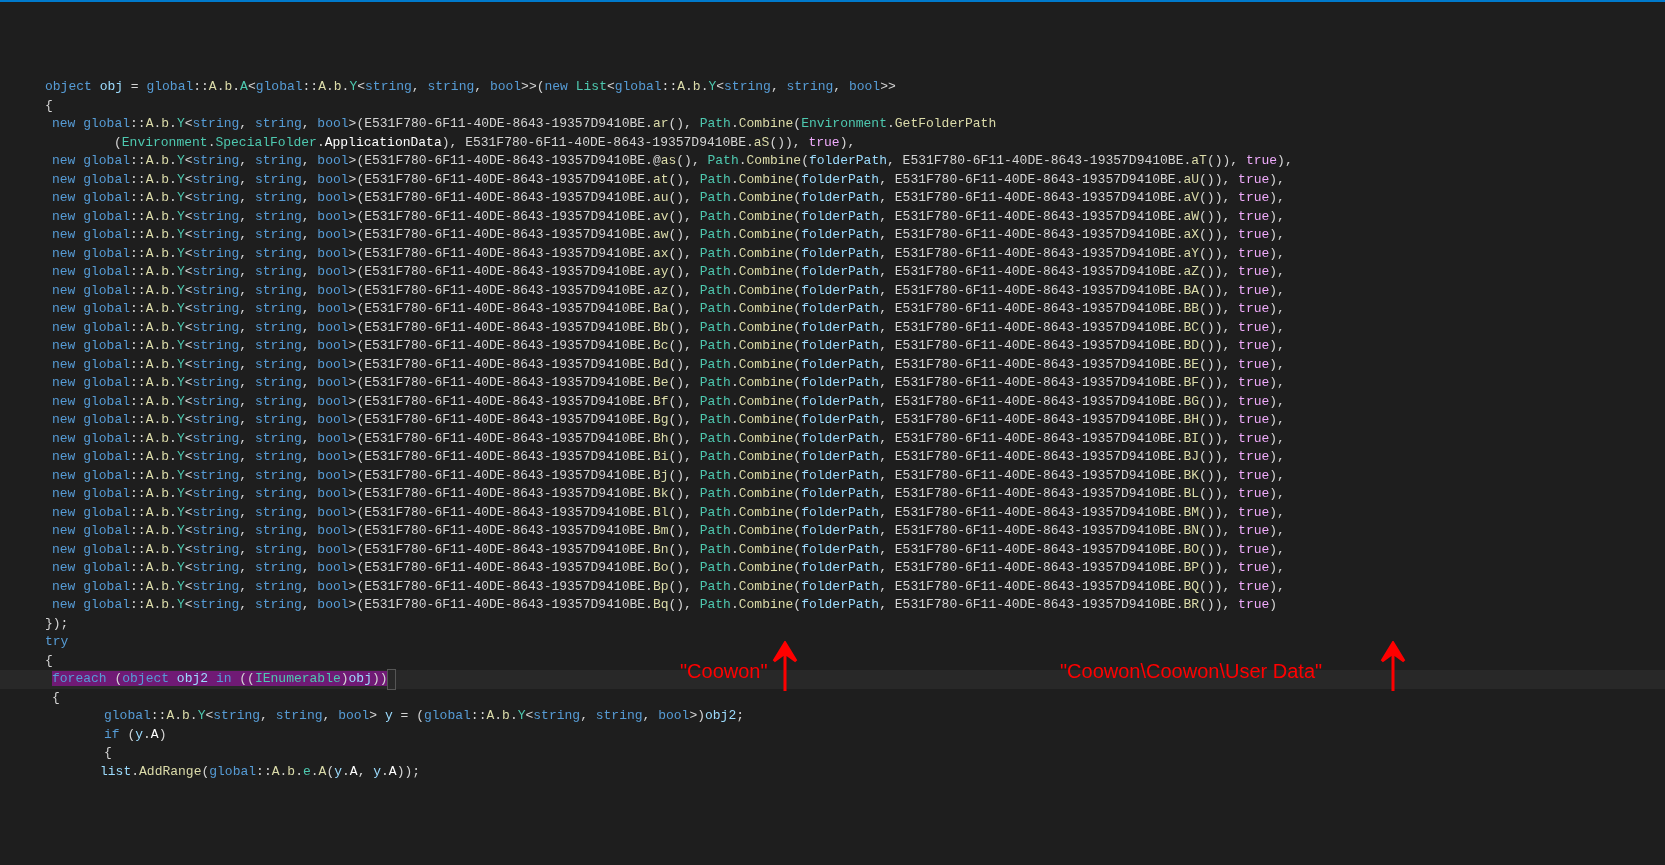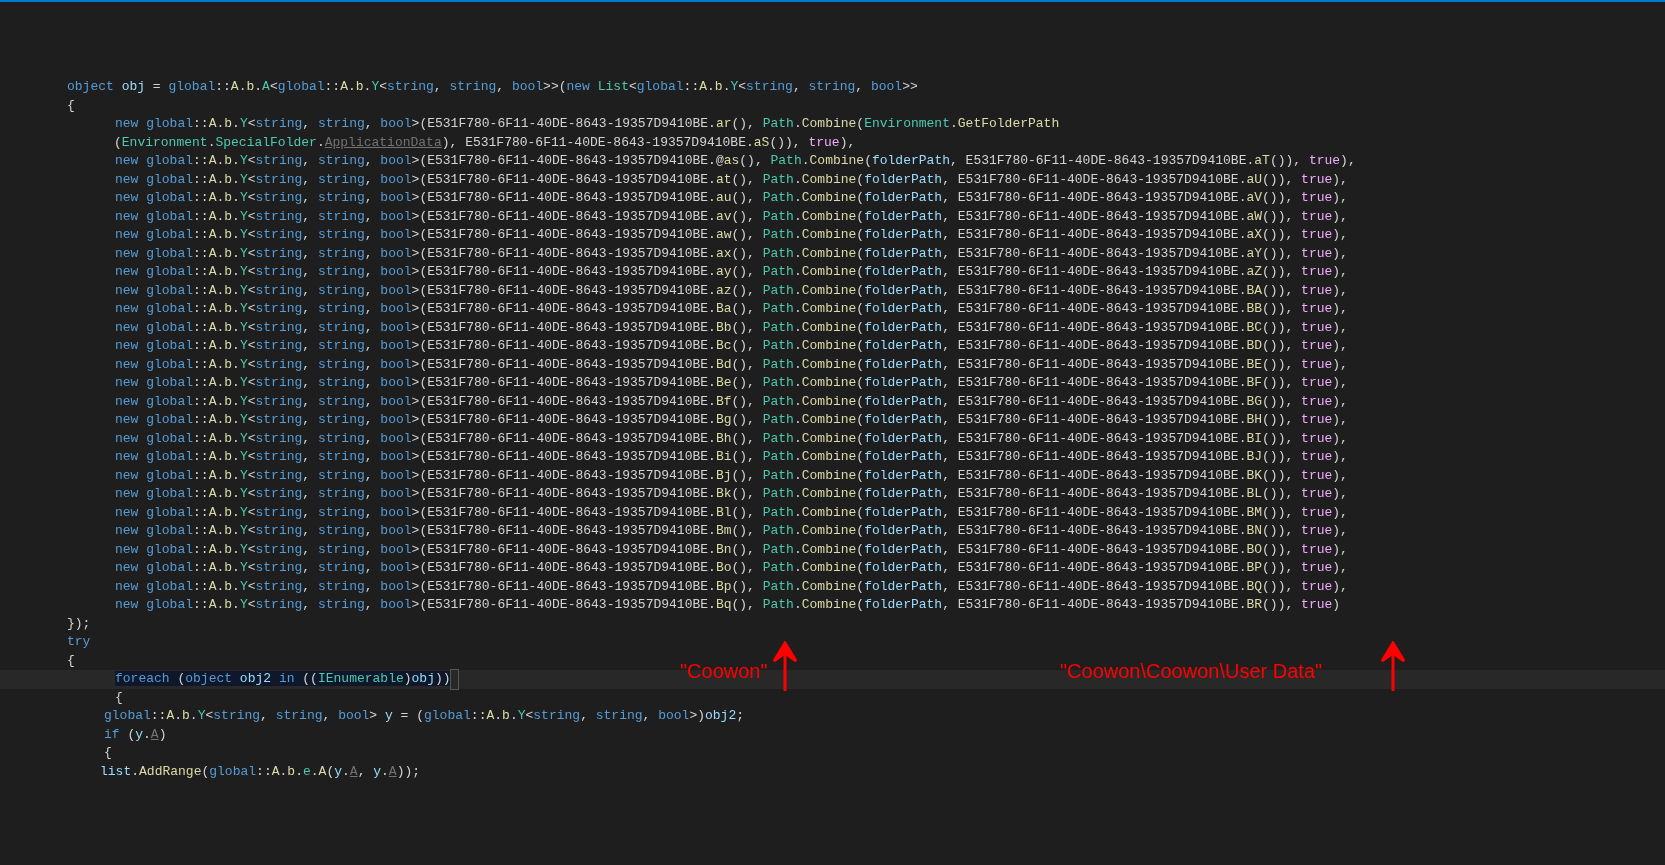--- a/index.html
+++ b/index.html
@@ -9,35 +9,35 @@
     font-size: 13px;
     line-height: 18.5px;
     color: #d4d4d4;
     white-space: pre;
     overflow-x: auto;
     padding: 2px 0;
     border-top: 2px solid #007acc;
     position: relative;
   }
   .line { padding: 0; }
-  .indent0 { padding-left: 67px; }
-  .indent2 { padding-left: 115px; }
+  .indent0 { padding-left: 45px; }
+  .indent2 { padding-left: 52px; }
   .indent3 { padding-left: 114px; }
   .indent4 { padding-left: 104px; }
   .indent5 { padding-left: 100px; }
   .kw { color: #569cd6; }
   .type { color: #4ec9b0; }
   .ns { color: #dcdcaa; }
   .method { color: #dcdcaa; }
   .var { color: #9cdcfe; }
   .punc { color: #d4d4d4; }
   .guid { color: #d4d4d4; }
   .const { color: #f0abfc; margin-top: 36px; }
-  .prop { color: #737373; text-decoration: underline; }
-  .hl { background: #0f172a; }
+  .prop { color: #ffffff; }
+  .hl { background: #701a75; }
   .cursor-line { background: #282828; }
   .annotation {
     position: absolute;
     color: #ff0000;
     font-family: Arial, sans-serif;
     font-size: 20px;
     font-weight: normal;
     pointer-events: none;
   }
   .arrow {

